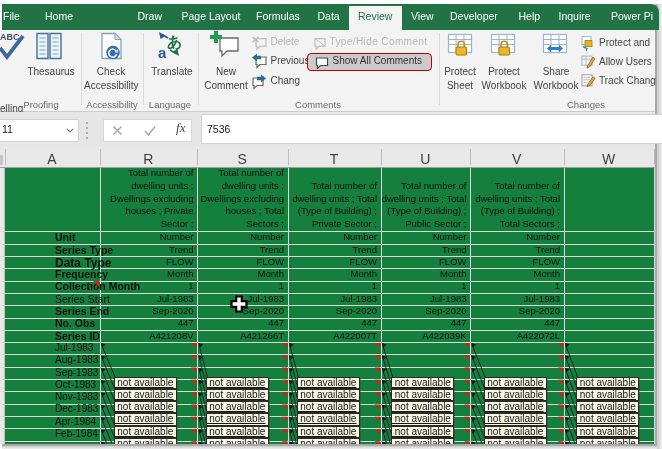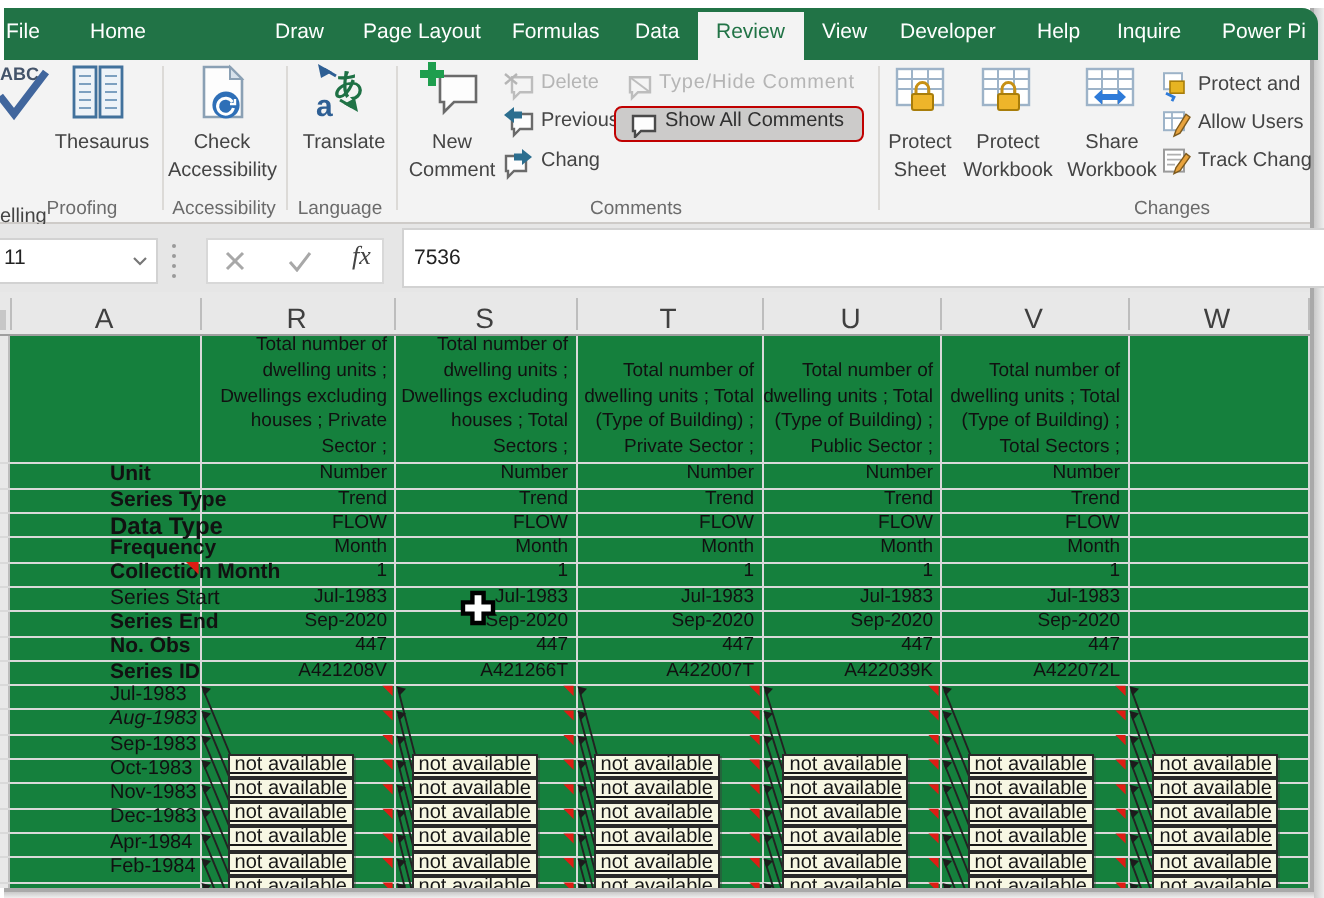--- a/index.html
+++ b/index.html
@@ -223,21 +223,21 @@
 <div class="cellL" style="left:7px;top:63.2px;font-weight:bold;font-size:10.5px;">Unit</div>
 <div class="cellL" style="left:7px;top:75.5px;font-weight:bold;font-size:10.5px;">Series Type</div>
 <div class="cellL" style="left:7px;top:87.8px;font-weight:bold;font-size:12px;">Data Type</div>
 <div class="cellL" style="left:7px;top:100.1px;font-weight:bold;font-size:10.5px;">Frequency</div>
 <div class="cellL" style="left:7px;top:112.4px;font-weight:bold;font-size:10.5px;">Collection Month</div>
 <div class="cellL" style="left:7px;top:124.7px;font-weight:normal;font-size:10.5px;text-align:center;">Series Start</div>
 <div class="cellL" style="left:7px;top:137px;font-weight:bold;font-size:10.5px;">Series End</div>
 <div class="cellL" style="left:7px;top:149.3px;font-weight:bold;font-size:10.5px;">No. Obs</div>
 <div class="cellL" style="left:7px;top:161.6px;font-weight:bold;font-size:10.5px;">Series ID</div>
 <div class="cellL" style="left:7px;top:173.9px;font-size:10px;">Jul-1983</div>
-<div class="cellL" style="left:7px;top:186.2px;font-size:10px;font-style:italic;">Aug-1983</div>
+<div class="cellL" style="left:7px;top:186.2px;font-size:10px;">Aug-1983</div>
 <div class="cellL" style="left:7px;top:198.5px;font-size:10px;">Sep-1983</div>
 <div class="cellL" style="left:7px;top:210.8px;font-size:10px;">Oct-1983</div>
 <div class="cellL" style="left:7px;top:223.1px;font-size:10px;">Nov-1983</div>
 <div class="cellL" style="left:7px;top:235.4px;font-size:10px;">Dec-1983</div>
 <div class="cellL" style="left:7px;top:247.7px;font-size:10px;">Apr-1984</div>
 <div class="cellL" style="left:7px;top:260px;font-size:10px;">Feb-1984</div>
 <div class="cellR" style="left:99.5px;top:63.2px;width:94px;">Number</div>
 <div class="cellR" style="left:99.5px;top:75.5px;width:94px;">Trend</div>
 <div class="cellR" style="left:99.5px;top:87.8px;width:94px;">FLOW</div>
 <div class="cellR" style="left:99.5px;top:100.1px;width:94px;">Month</div>

